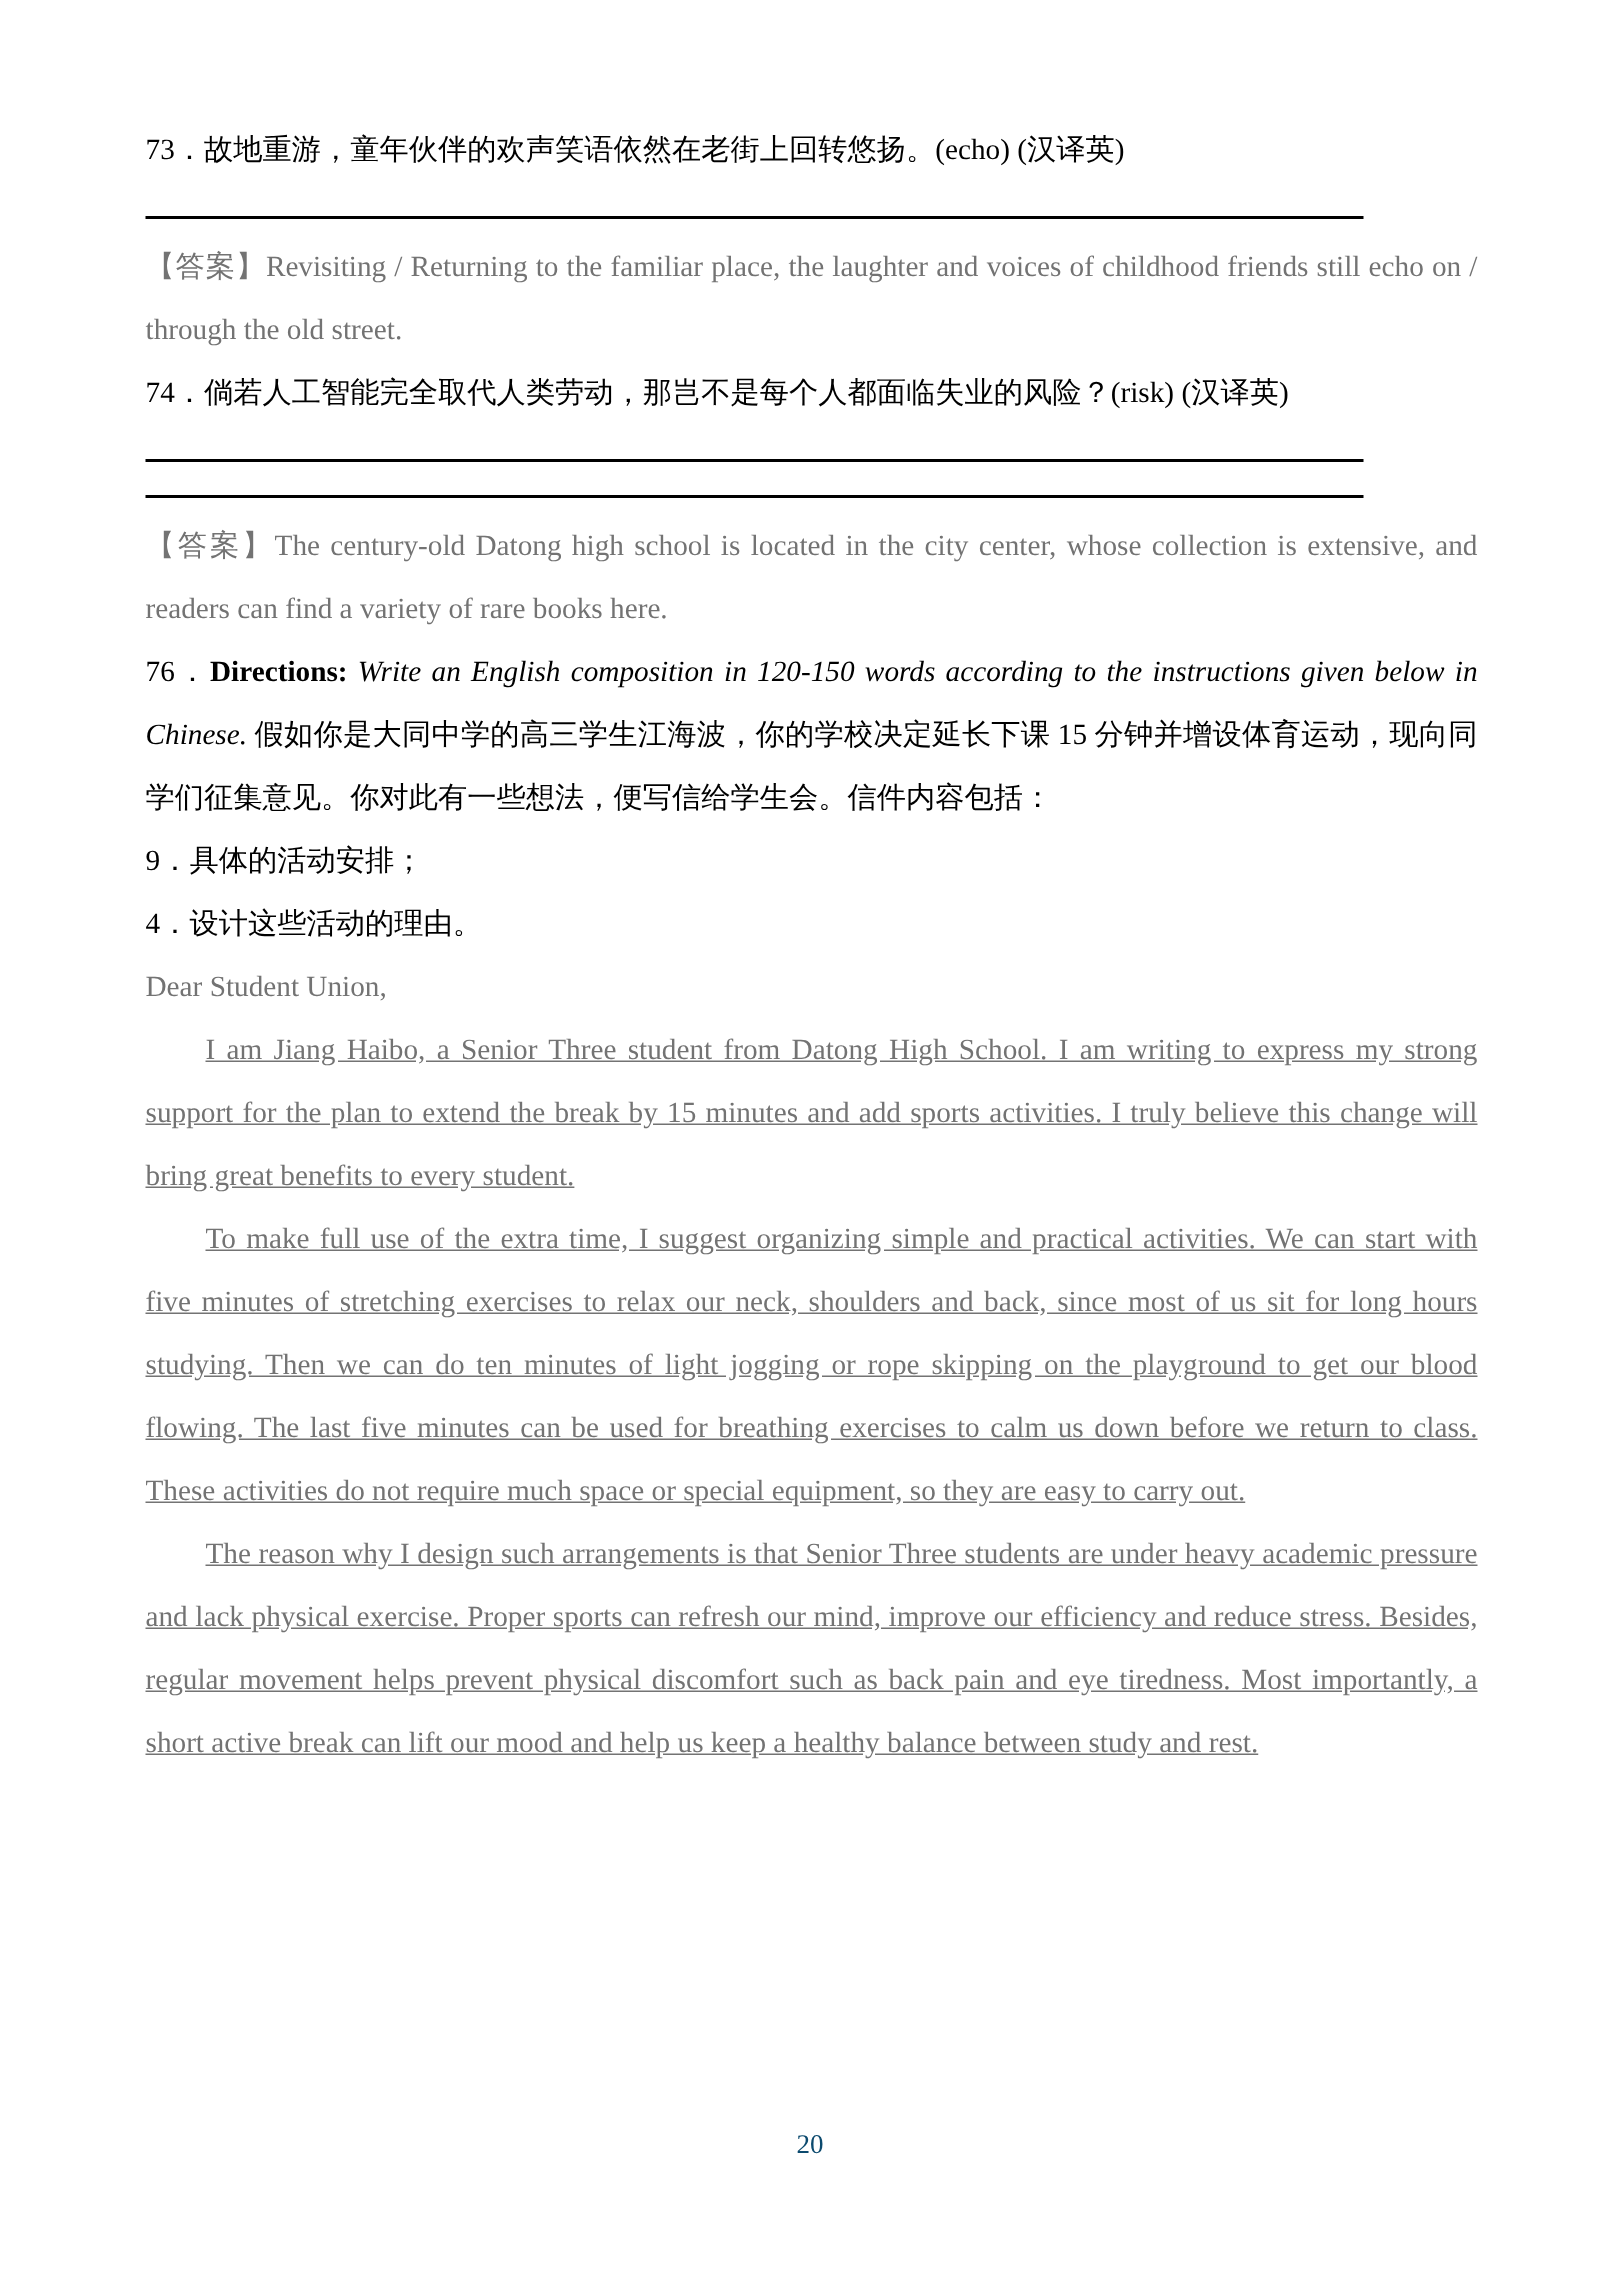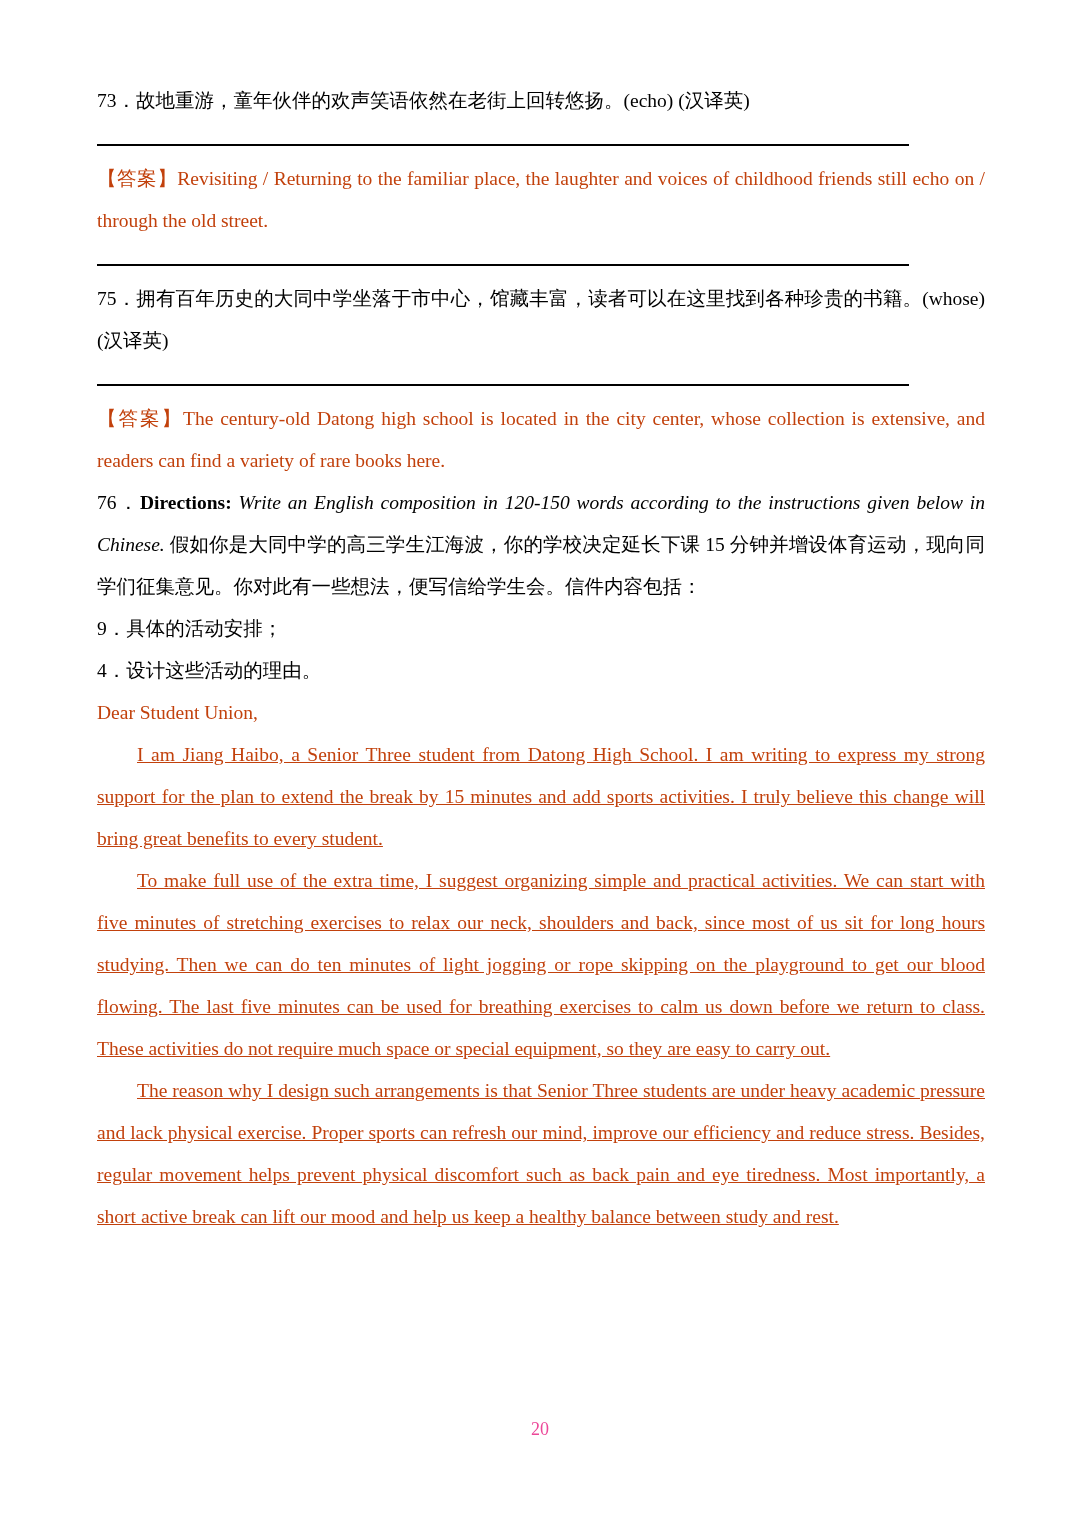--- a/index.html
+++ b/index.html
@@ -13,62 +13,62 @@
     padding: 80px 95px 60px 97px;
     font-family: "Liberation Serif", "DejaVu Serif", serif;
     font-size: 19.5px;
     color: #000000;
     overflow: hidden;
   }
   .para {
     line-height: 42px;
     text-align: justify;
   }
-  .answer { color: #c2410c; }
+  .answer { color: #737373; }
   .rule {
     height: 0;
     border-bottom: 2px solid #000000;
     width: 812px;
     margin: 22px 0 12px 0;
   }
   .directions-label { font-weight: bold; }
   .directions-text { font-style: italic; }
   .essay-para { text-indent: 40px; text-decoration: underline; }
   .page-number {
     position: absolute;
     bottom: 88px;
     left: 0;
     width: 100%;
     text-align: center;
     font-size: 18px;
-    color: #ec4899;
+    color: #0c4a6e;
   }
 </style>
 </head>
 <body>
 
 <div class="page">
 
   <p class="para">
     <span>73．故地重游，童年伙伴的欢声笑语依然在老街上回转悠扬。(echo) (汉译英)</span>
   </p>
 
   <div class="rule"></div>
 
   <p class="para answer">
     <span>【答案】</span><span>Revisiting / Returning to the familiar place, the laughter and voices of childhood friends still echo on / through the old street.</span>
   </p>
 
+  <p class="para">
+    <span>74．倘若人工智能完全取代人类劳动，那岂不是每个人都面临失业的风险？(risk) (汉译英)</span>
+  </p>
 
   <div class="rule"></div>
 
 
-  <p class="para">
-    <span>75．拥有百年历史的大同中学坐落于市中心，馆藏丰富，读者可以在这里找到各种珍贵的书籍。(whose) (汉译英)</span>
-  </p>
 
   <div class="rule"></div>
 
   <p class="para answer">
     <span>【答案】</span><span>The century-old Datong high school is located in the city center, whose collection is extensive, and readers can find a variety of rare books here.</span>
   </p>
 
   <p class="para">
     <span>76．</span><span class="directions-label">Directions:</span>
     <span class="directions-text">Write an English composition in 120-150 words according to the instructions given below in Chinese.</span>

